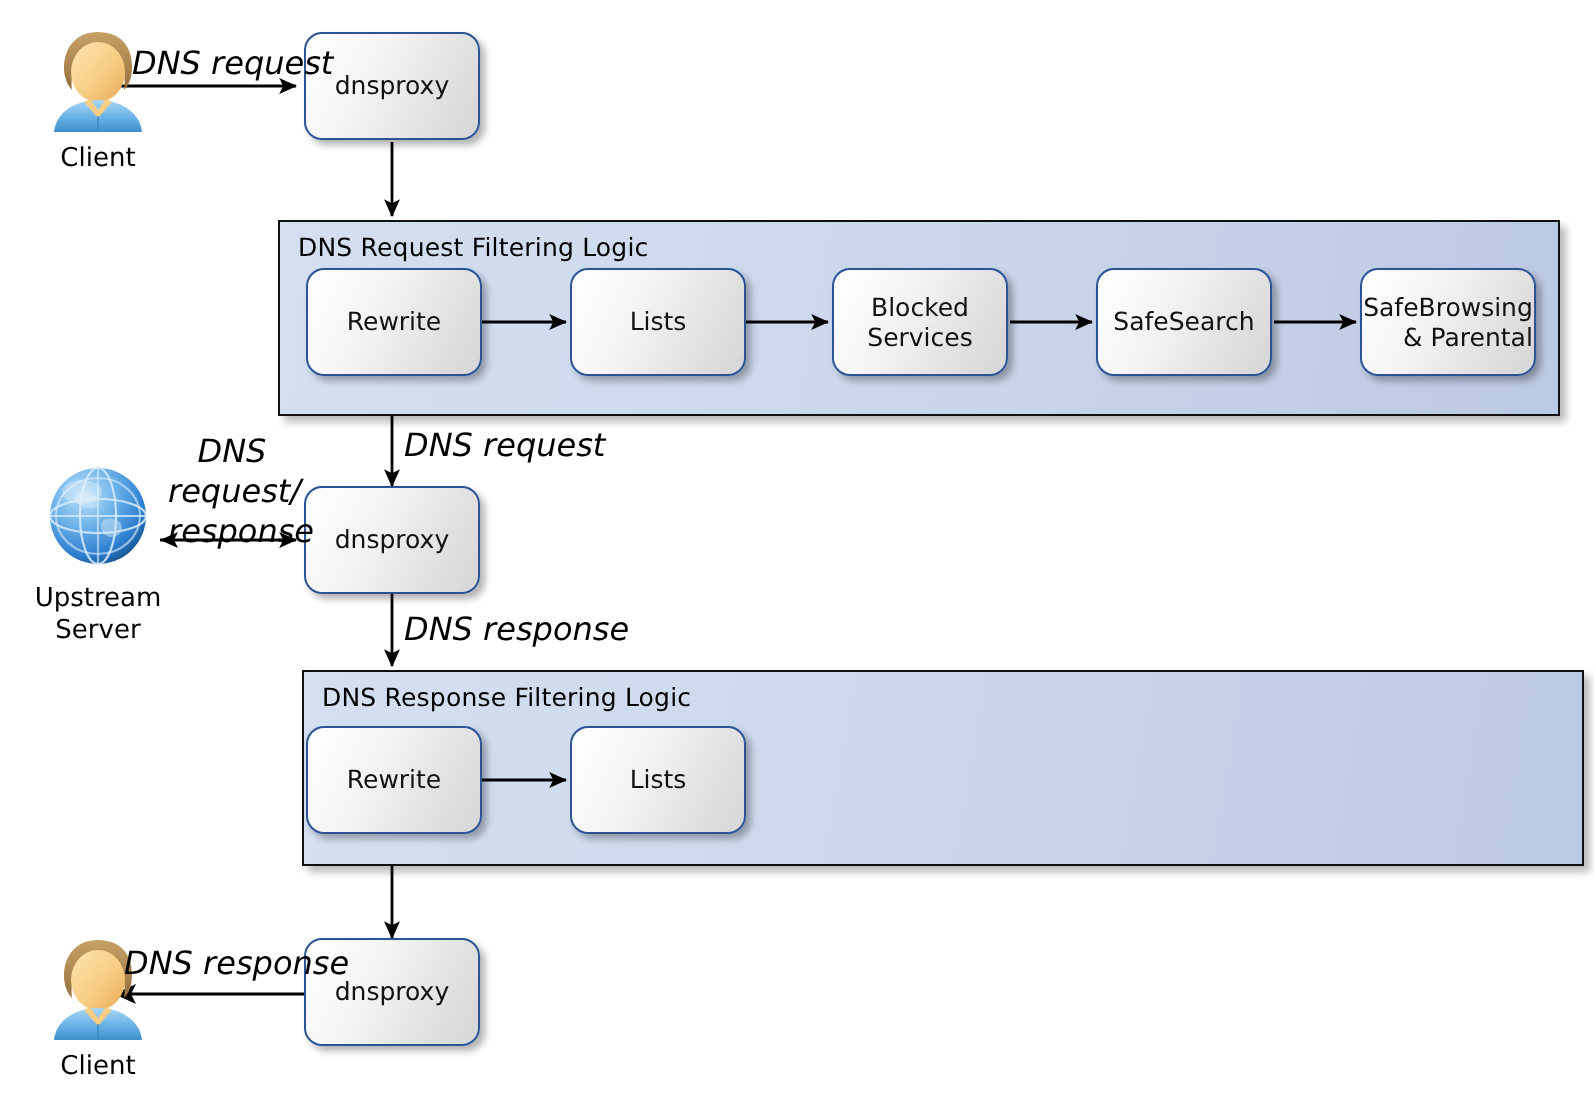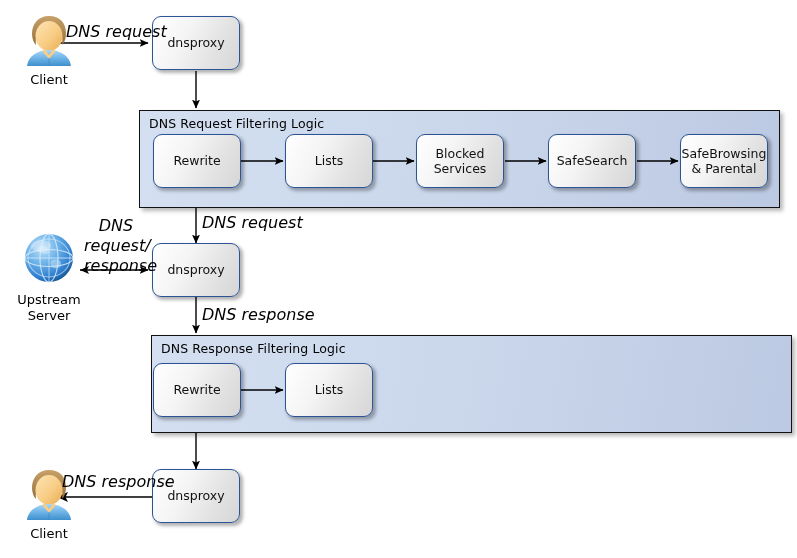--- a/index.html
+++ b/index.html
@@ -141,21 +141,21 @@
     <span>Lists</span>
   </div>
   <div class="node" style="left:416px; top:134px; width:88px; height:54px;">
     <span style="white-space:pre-line;">Blocked
 Services</span>
   </div>
   <div class="node" style="left:548px; top:134px; width:88px; height:54px;">
     <span>SafeSearch</span>
   </div>
   <div class="node" style="left:680px; top:134px; width:88px; height:54px;">
-    <span style="white-space:pre-line;">SafeBrowsing
+    <span style="white-space:pre-line;text-align:right;">SafeBrowsing
 &amp; Parental</span>
   </div>
 
   <div class="panel" style="left:151px; top:335px; width:641px; height:98px;
               background:linear-gradient(100deg,#d4e0f1 0%,#cbd8ec 45%,#bcc9e2 100%);">
     <div class="panel-title">DNS Response Filtering Logic</div>
   </div>
 
   <div class="node" style="left:153px; top:363px; width:88px; height:54px;">
     <span>Rewrite</span>

